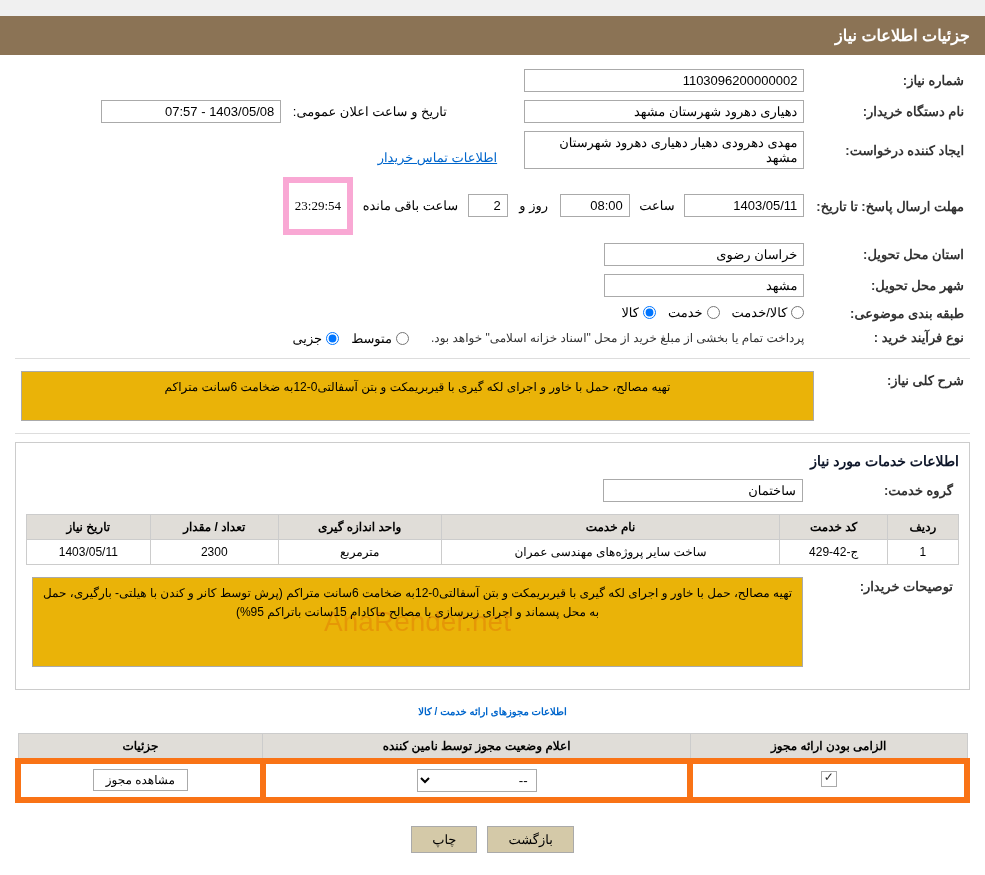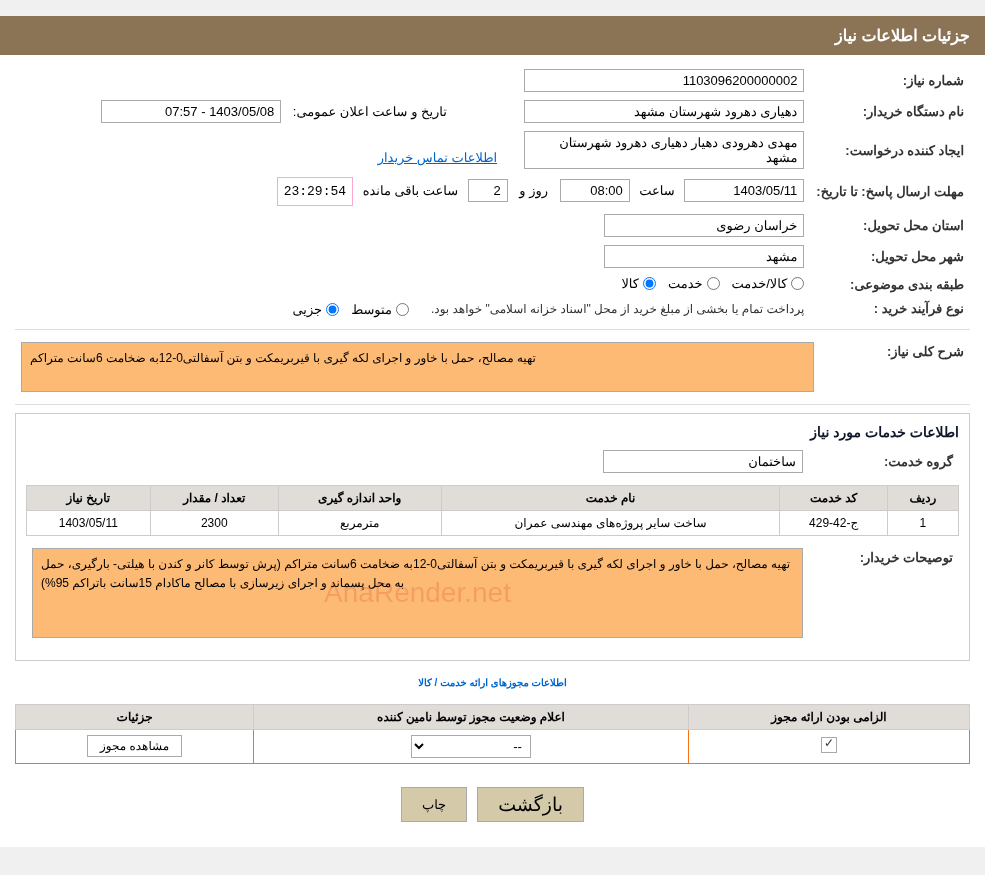--- a/index.html
+++ b/index.html
@@ -55,25 +55,25 @@
     .input-medium { width: 200px; }
     .date-box {
       border: 1px solid #aaa;
       padding: 3px 6px;
       background: #fff;
       display: inline-block;
       min-width: 120px;
     }
     .link-blue { color: #0066cc; text-decoration: underline; cursor: pointer; }
     .countdown-box {
-      border: 1px solid #f9a8d4;
-      background: #fff;
-      padding: 6px 6px;
+      border: 6px solid #f9a8d4;
+      background: #fff;
+      padding: 15px 6px;
       display: inline-block;
-      font-family: Liberation Mono, monospace;
+      font-family: Liberation Serif, serif;
     }
     .radio-group { display: inline-flex; gap: 12px; align-items: center; }
     .radio-item { display: flex; align-items: center; gap: 4px; }
     .data-table {
       width: 100%;
       border-collapse: collapse;
       margin: 8px 0;
       border: 1px solid #ccc;
     }
     .data-table th {
@@ -85,25 +85,25 @@
       font-size: 12px;
     }
     .data-table td {
       border: 1px solid #ccc;
       padding: 5px 8px;
       text-align: center;
       font-size: 12px;
     }
     .description-box {
       border: 1px solid #aaa;
-      background: #fdba74;
+      background: #eab308;
       padding: 6px 8px;
       min-height: 80px;
       width: 100%;
-      text-align: left;
+      text-align: center;
       font-size: 12px;
       line-height: 1.6;
     }
     .watermark-area {
       position: relative;
       min-height: 60px;
     }
     .watermark {
       position: absolute;
       top: 50%;
@@ -123,21 +123,21 @@
     }
     .permits-table th {
       background: #e0ddd8;
       border: 1px solid #ccc;
       padding: 5px 8px;
       text-align: center;
       font-weight: bold;
       font-size: 12px;
     }
     .permits-table td {
-      border: 1px solid #f97316;
+      border: 6px solid #f97316;
       padding: 5px 8px;
       text-align: center;
     }
     .checkbox-styled {
       width: 16px;
       height: 16px;
       border: 1px solid #aaa;
       background: #fff;
       display: inline-block;
       position: relative;
@@ -176,21 +176,21 @@
       border: 1px solid #aaa;
       padding: 5px 20px;
       cursor: pointer;
       font-size: 13px;
     }
     .btn-back {
       background: #d4c9a8;
       border: 1px solid #aaa;
       padding: 5px 20px;
       cursor: pointer;
-      font-size: 19px;
+      font-size: 13px;
     }
     .separator {
       border: none;
       border-top: 1px solid #ddd;
       margin: 8px 0;
     }
     .section-link {
       text-align: center;
       padding: 8px;
       color: #0066cc;

